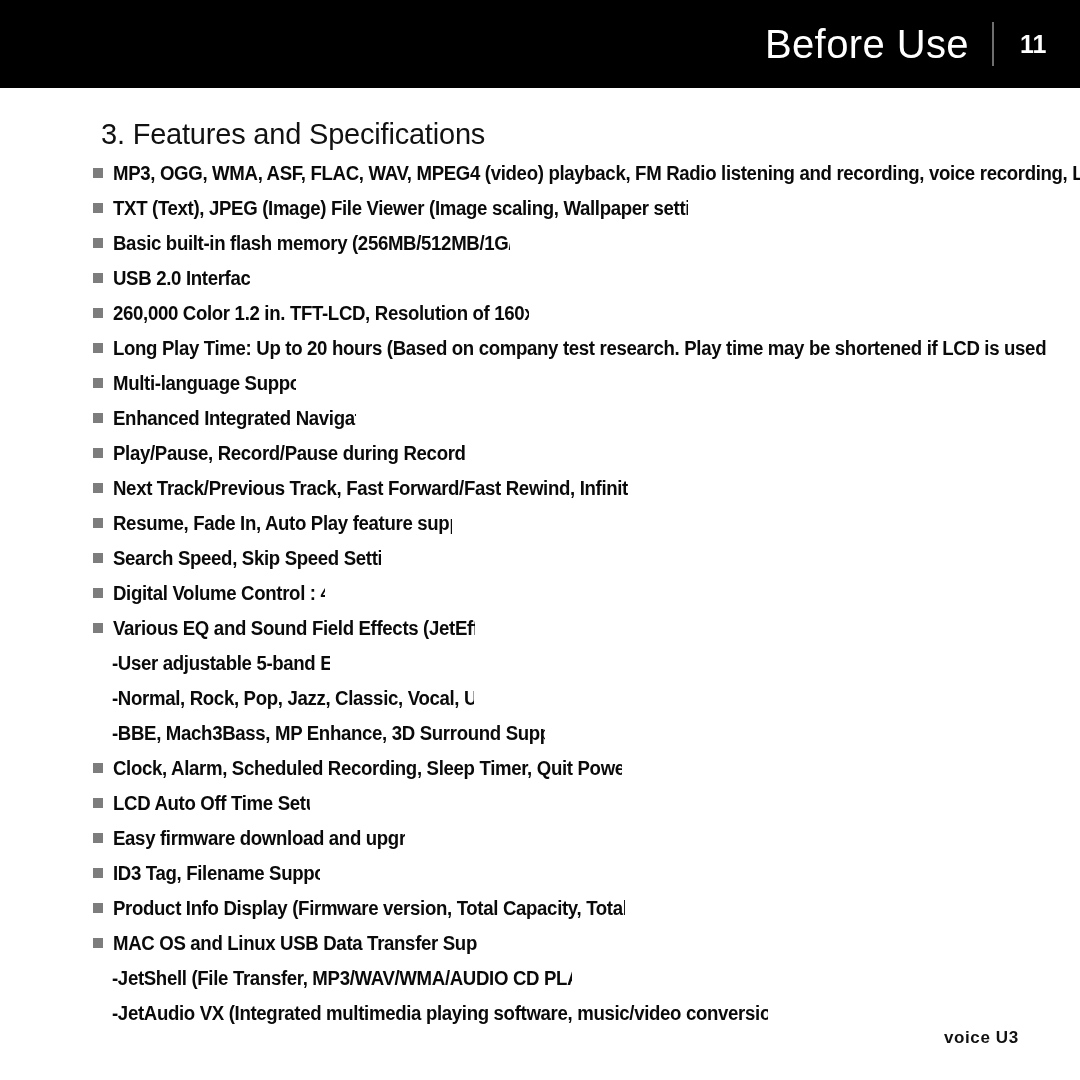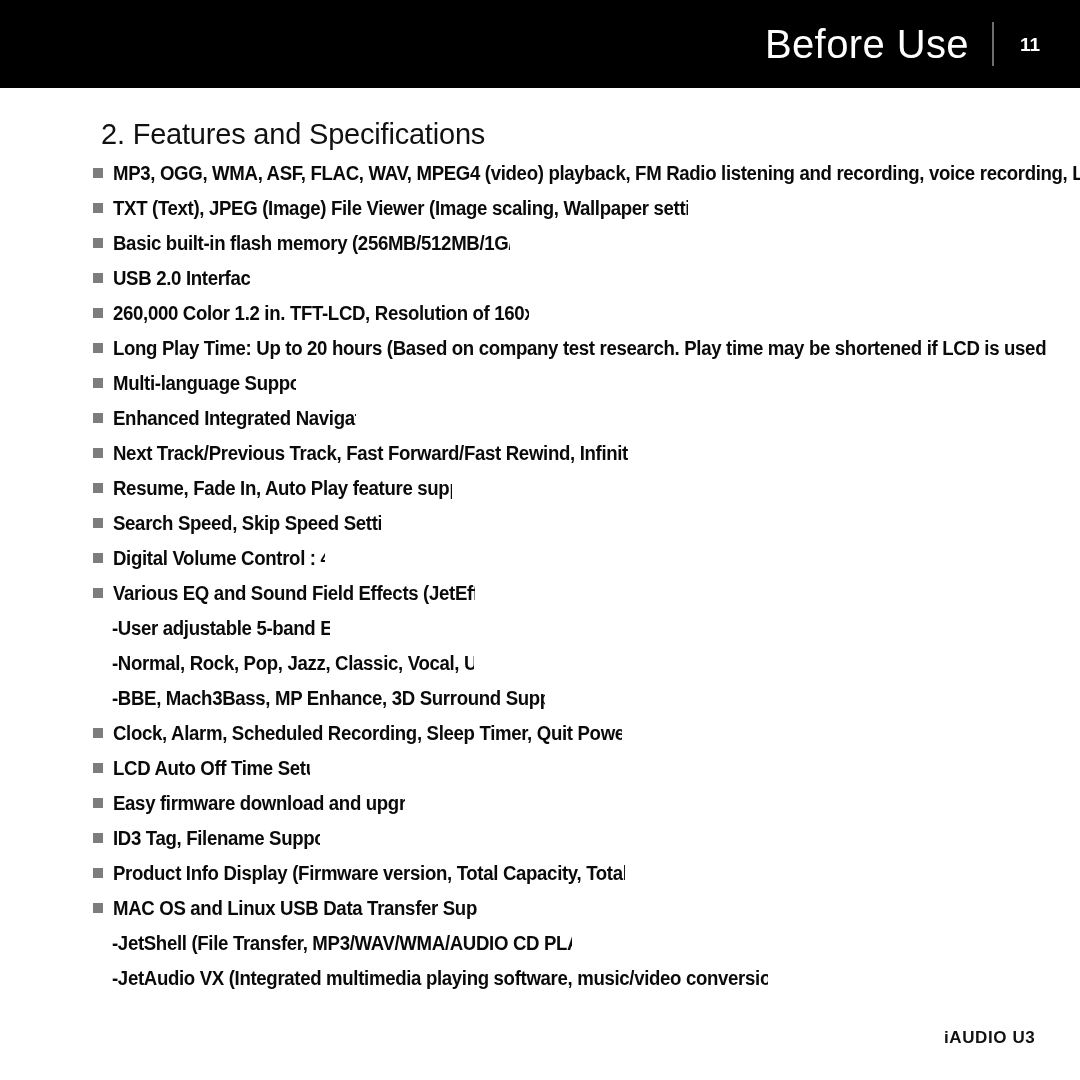--- a/index.html
+++ b/index.html
@@ -36,21 +36,21 @@
     padding-right: 23px;
   }
   #header-divider {
     width: 2px;
     height: 44px;
     background: #6e6e6e;
     margin-right: 26px;
   }
   #header-page-number {
     color: #ffffff;
-    font-size: 19px;
+    font-size: 25px;
     font-weight: 700;
     line-height: 1;
     width: 60px;
     padding-right: 0;
   }
 
   
   #content {
     position: absolute;
     left: 0;
@@ -138,21 +138,21 @@
 <body>
 
 <div id="header-bar">
   <div id="header-title">Before Use</div>
   <div id="header-divider"></div>
   <div id="header-page-number">11</div>
 </div>
 
 <div id="content">
 
-  <div id="section-title">2. Features and Specifications</div>
+  <div id="section-title">3. Features and Specifications</div>
 
   <div id="feature-list">
       <div class="feature-row">
         <span class="bullet-marker" style="background: rgb(125, 125, 125);"></span>
         <div class="clip" style="width: 1080px;">
           <span class="feature-text">MP3, OGG, WMA, ASF, FLAC, WAV, MPEG4 (video) playback, FM Radio listening and recording, voice recording, Line-In re</span>
         </div>
       </div>
       <div class="feature-row">
         <span class="bullet-marker" style="background: rgb(125, 125, 125);"></span>
@@ -191,20 +191,26 @@
         </div>
       </div>
       <div class="feature-row">
         <span class="bullet-marker" style="background: rgb(125, 125, 125);"></span>
         <div class="clip" style="width: 356px;">
           <span class="feature-text">Enhanced Integrated Navigator</span>
         </div>
       </div>
       <div class="feature-row">
         <span class="bullet-marker" style="background: rgb(125, 125, 125);"></span>
+        <div class="clip" style="width: 1080px;">
+          <span class="feature-text">Play/Pause, Record/Pause during Record</span>
+        </div>
+      </div>
+      <div class="feature-row">
+        <span class="bullet-marker" style="background: rgb(125, 125, 125);"></span>
         <div class="clip" style="width: 628px;">
           <span class="feature-text">Next Track/Previous Track, Fast Forward/Fast Rewind, Infinite Loop</span>
         </div>
       </div>
       <div class="feature-row">
         <span class="bullet-marker" style="background: rgb(125, 125, 125);"></span>
         <div class="clip" style="width: 452px;">
           <span class="feature-text">Resume, Fade In, Auto Play feature support</span>
         </div>
       </div>
@@ -284,13 +290,13 @@
       </div>
       <div class="feature-row">
         <div class="clip" style="width: 768px;">
           <span class="sub-text">-JetAudio VX (Integrated multimedia playing software, music/video conversion function</span>
         </div>
       </div>
     </div>
 
 </div>
 
-<div id="footer-product">iAUDIO U3</div>
+<div id="footer-product">voice U3</div>
 
 </body></html>

